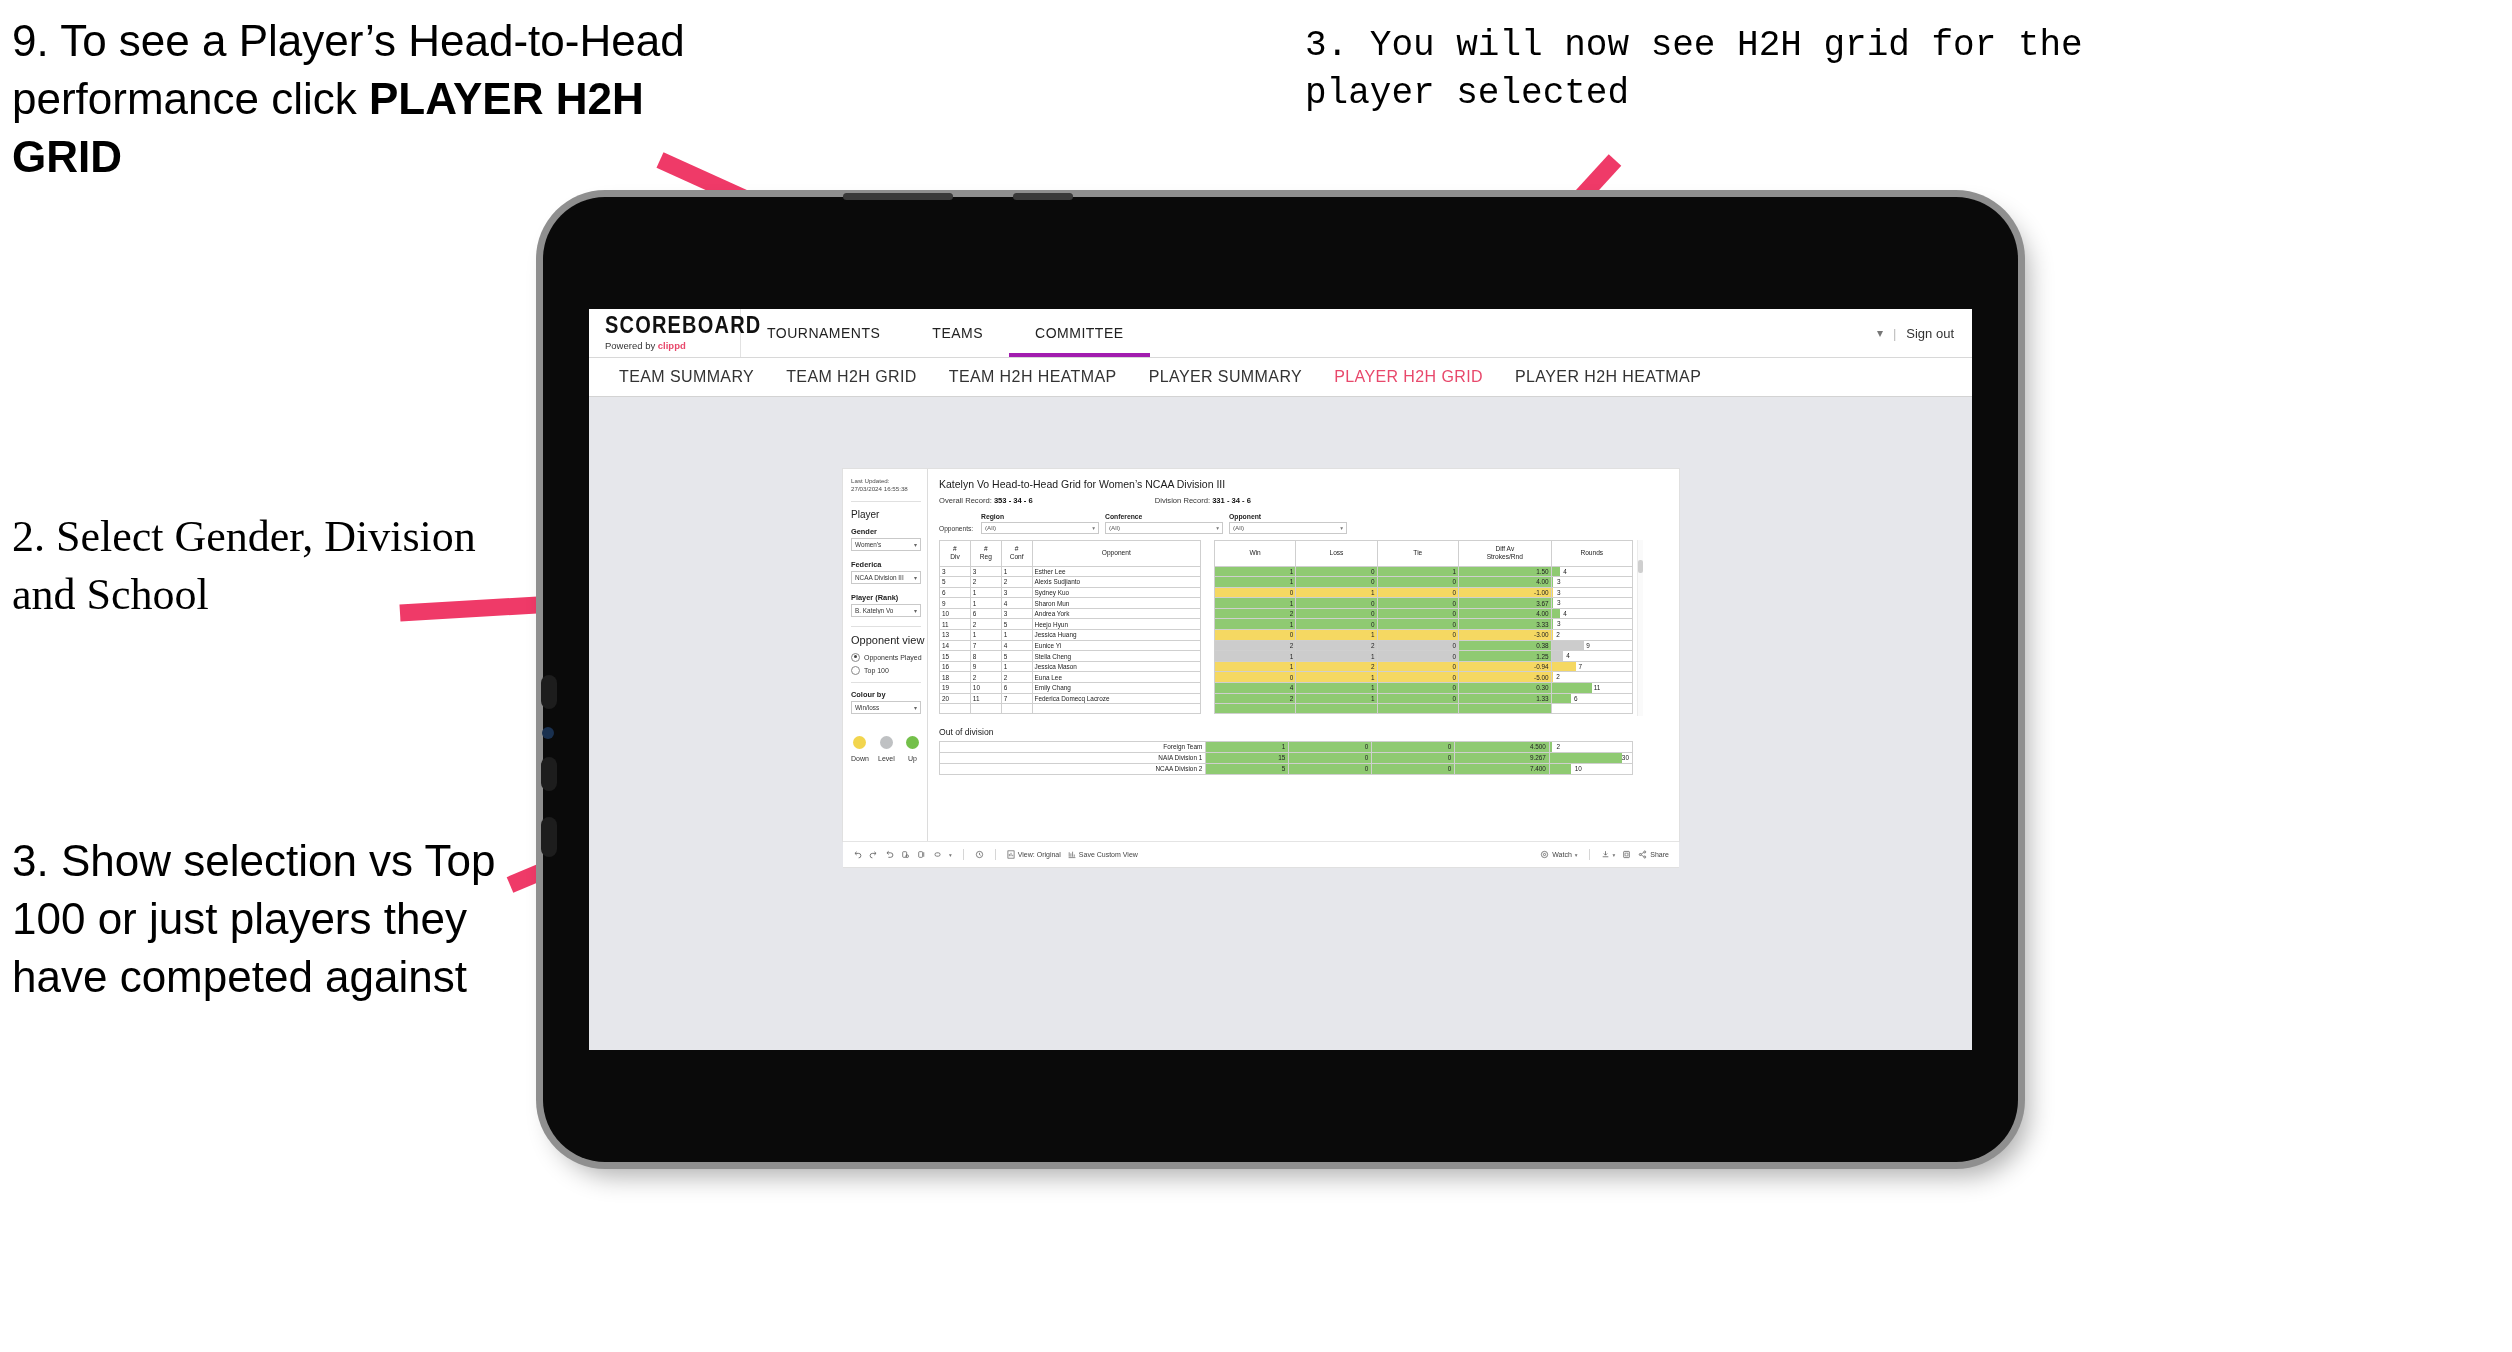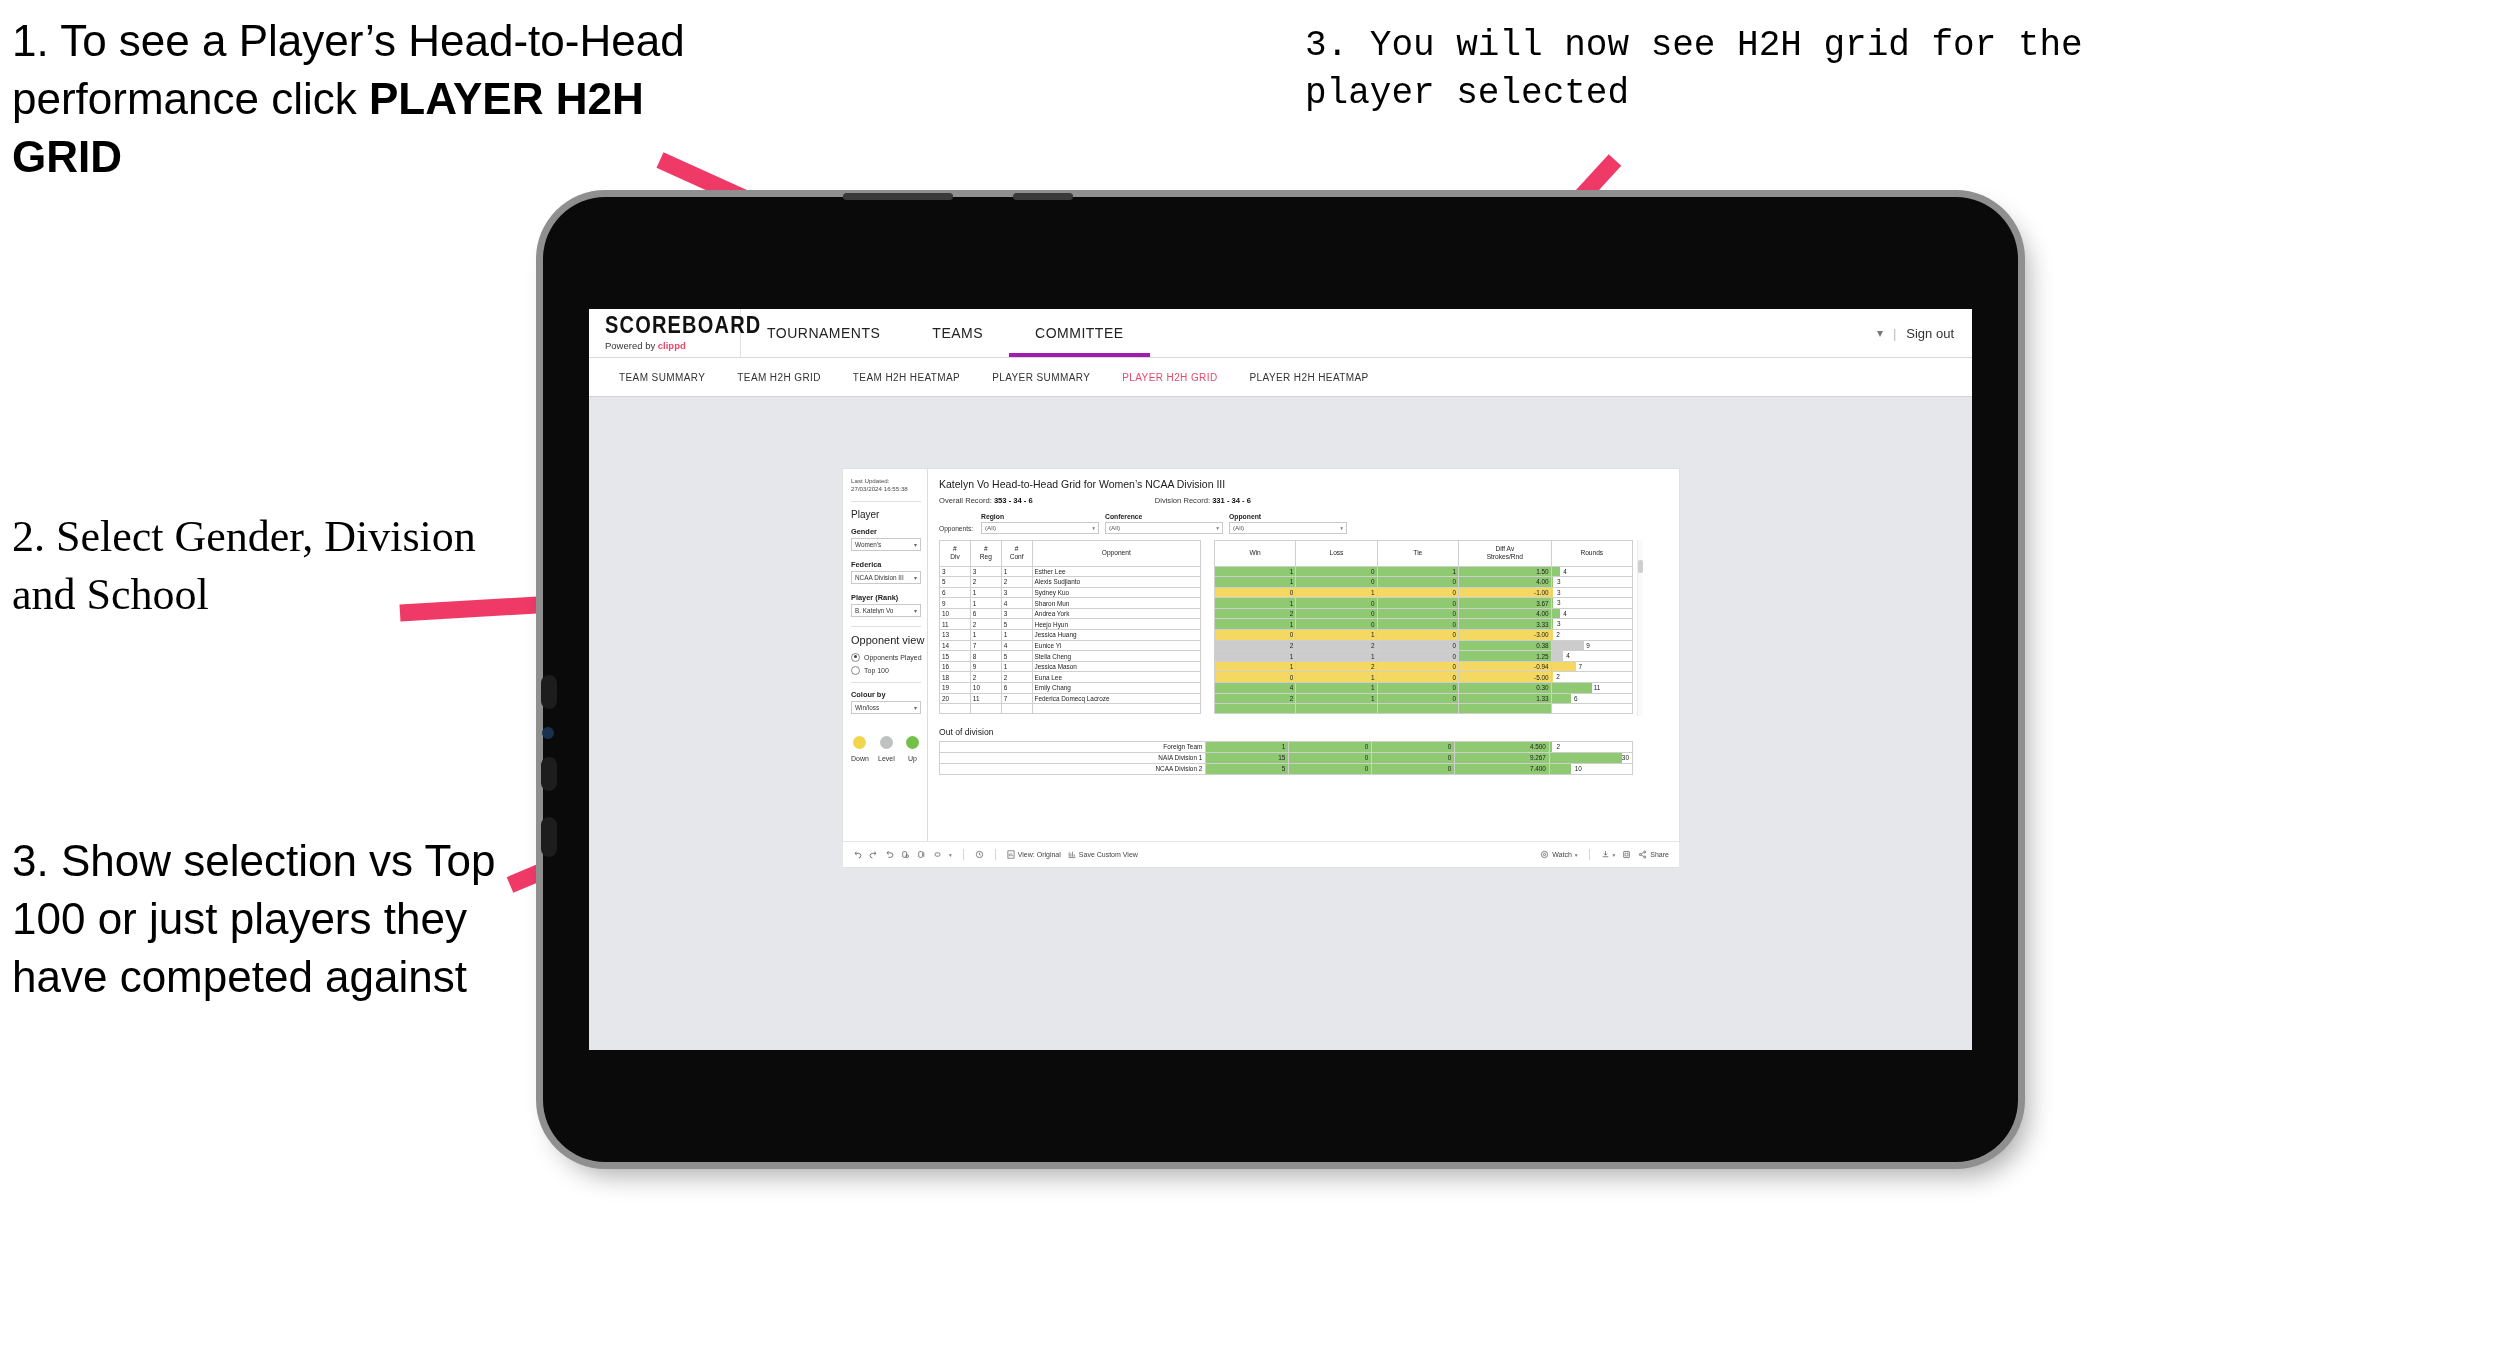--- a/index.html
+++ b/index.html
@@ -54,21 +54,21 @@
                line-height:48px;height:48px;box-sizing:border-box;cursor:pointer;}
   .topnav-item.active{border-bottom:4px solid #a21caf;}
   .topbar-right{margin-left:auto;display:flex;align-items:center;gap:10px;
                 padding-right:18px;font-size:13px;color:#333;}
   .chev{color:#777;font-size:12px;}
   .divider-v{color:#bbb;}
 
   
   #subnav{height:38px;background:#fff;display:flex;align-items:center;
           padding-left:14px;gap:0;border-bottom:1px solid #d3d3d3;}
-  .subnav-item{padding:0 16px;font-size:10px;letter-spacing:.4px;color:#333;
+  .subnav-item{padding:0 16px;font-size:16px;letter-spacing:.4px;color:#333;
                cursor:pointer;}
   .subnav-item.active{color:#e8486b;}
 
   
   #viz-area{position:relative;height:calc(100% - 86px);background:#e6e7eb;}
   #viz{position:absolute;left:254px;top:72px;width:836px;height:372px;
        background:#ffffff;display:flex;box-shadow:0 0 0 1px #e0e0e0;}
 
   
   #panel{width:85px;flex:0 0 85px;border-right:1px solid #dcdcdc;
@@ -143,21 +143,21 @@
           align-items:center;padding:0 10px;box-sizing:border-box;
           font-size:7px;color:#444;gap:7px;box-shadow:0 1px 0 #e0e0e0;}
   .tb{display:flex;align-items:center;gap:3px;cursor:pointer;color:#444;}
   .tb svg{display:block;}
   .tbdiv{width:1px;height:11px;background:#d6d6d6;margin:0 4px;}
   .spacer{flex:1;}
 </style>
 </head>
 <body>
 
-<div class="callout" id="callout-1"><span>1. To see a Player’s Head-to-Head performance click </span><span class="strong">PLAYER H2H GRID</span></div>
+<div class="callout" id="callout-1"><span>9. To see a Player’s Head-to-Head performance click </span><span class="strong">PLAYER H2H GRID</span></div>
 
 <div class="callout" id="callout-2">2. Select Gender, Division and School</div>
 <div class="callout" id="callout-3">3. Show selection vs Top 100 or just players they have competed against</div>
 <div class="callout" id="callout-4">3. You will now see H2H grid for the player selected</div>
 
 <svg class="arrow-svg" viewBox="0 0 2512 1352">
   <defs>
     <marker id="ah" markerWidth="5" markerHeight="5" refX="2.2" refY="2.5" orient="auto">
       <path d="M0,0 L5,2.5 L0,5 z" fill="#ef3a68"></path>
     </marker>

